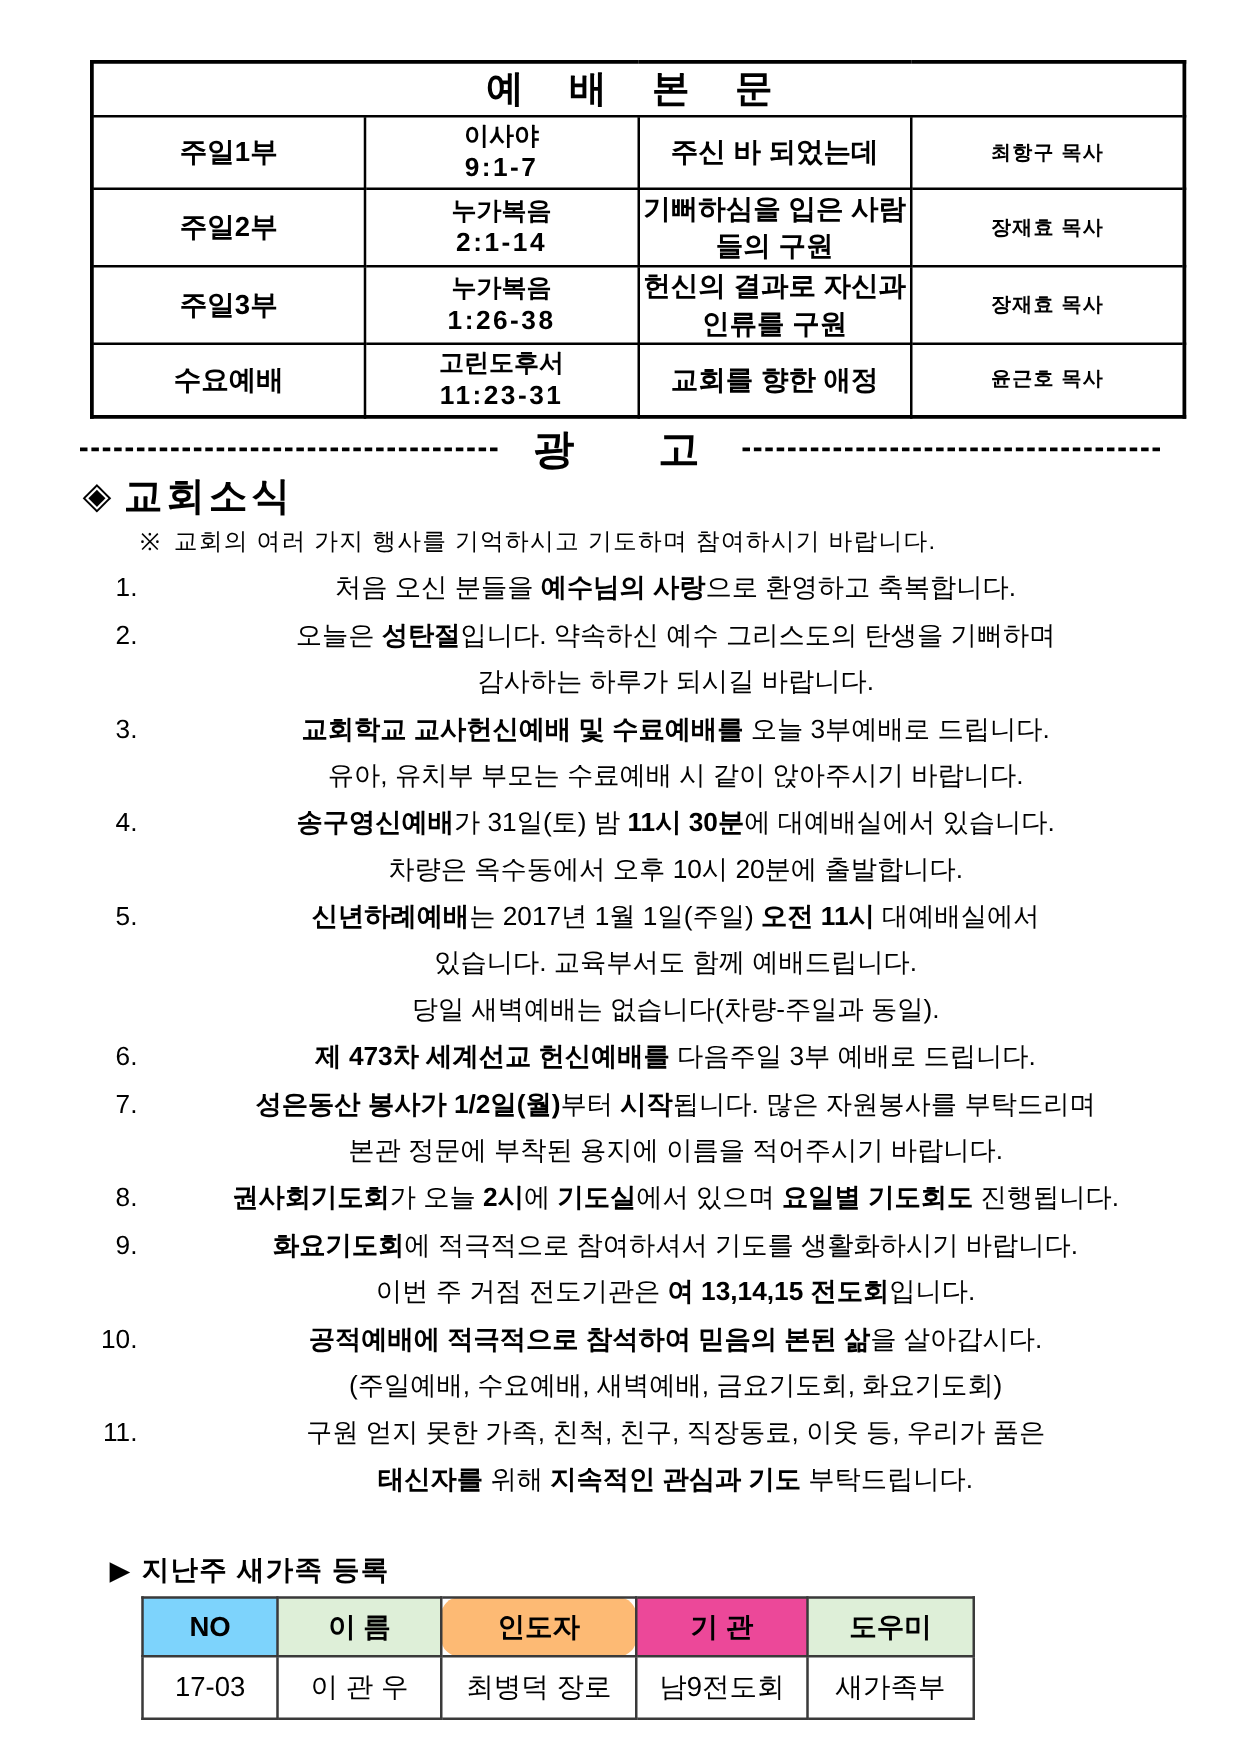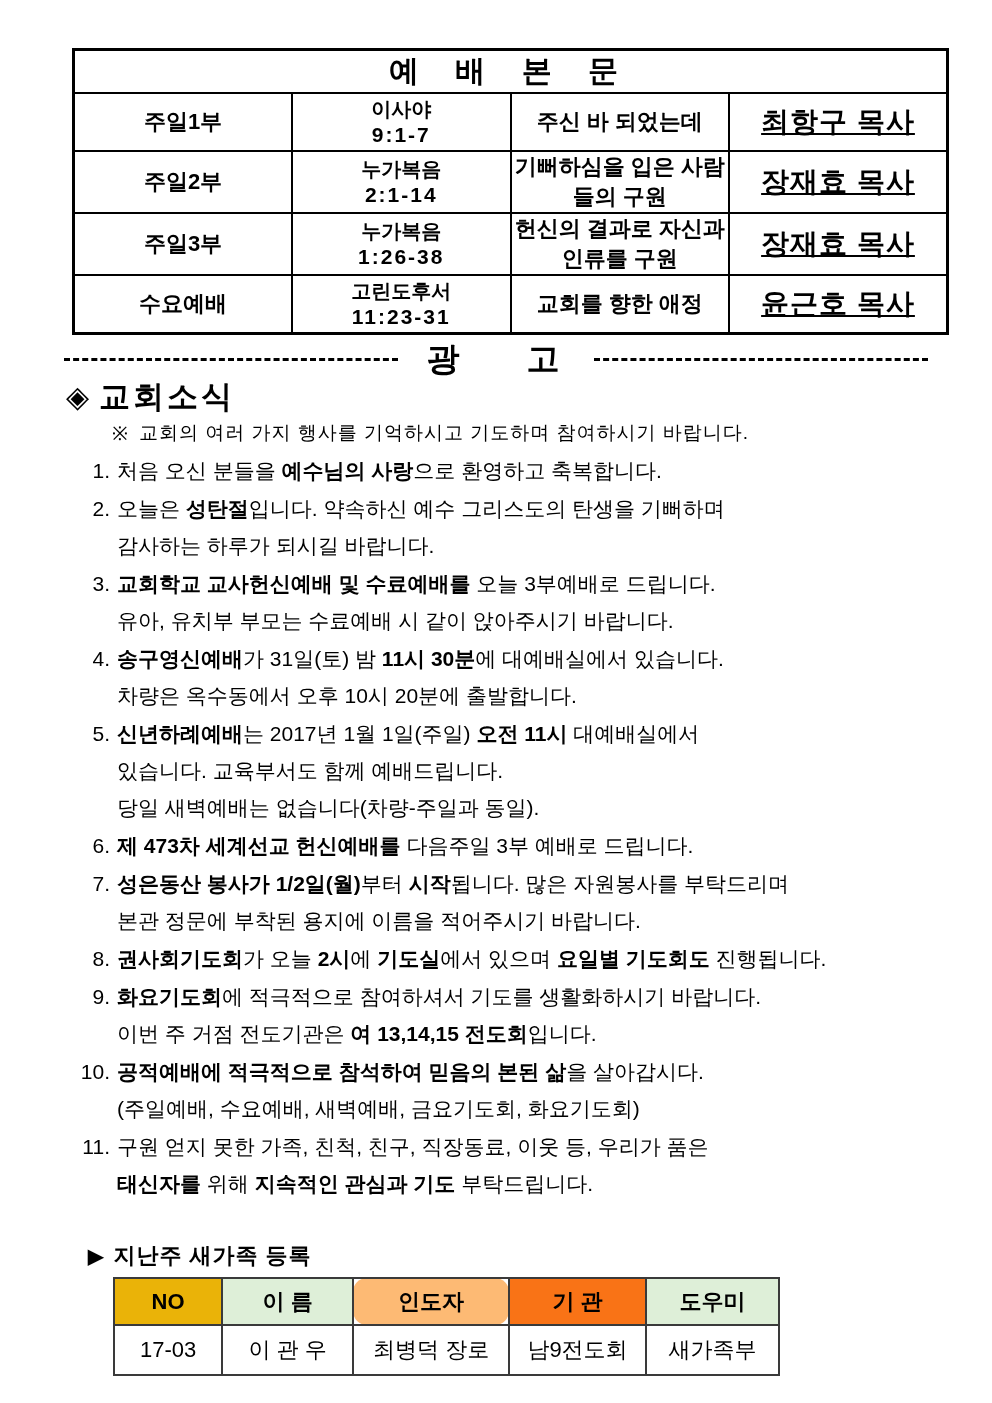--- a/index.html
+++ b/index.html
@@ -18,21 +18,21 @@
   }
   .worship{border:3px solid #000;}
   .worship .title-cell{
     height:40px;font-size:30px;letter-spacing:14px;font-weight:bold;
   }
   .worship .r{height:58px;}
   .worship .c-service{width:14%;font-size:22px;margin-top:28px;}
   .worship .c-scripture{width:21%;font-size:20px;line-height:26px;margin-top:28px;}
   .worship .c-scripture .verse{font-size:21px;letter-spacing:2px;}
   .worship .c-sermon{width:42%;font-size:22px;}
-  .worship .c-preacher{width:23%;font-size:28px;letter-spacing:1px;text-decoration:underline;}
+  .worship .c-preacher{width:23%;font-size:16px;letter-spacing:1px;}
   
   .divider{
     position:absolute;left:64px;right:64px;top:338px;height:42px;
     display:flex;align-items:center;gap:28px;
   }
   .dash-line{flex:1;border-top:3px dashed #000;height:0;}
   .divider-label{
     font-size:33px;font-weight:bold;word-spacing:46px;letter-spacing:6px;
     white-space:nowrap;
   }
@@ -50,21 +50,21 @@
     display:flex;gap:10px;white-space:nowrap;
   }
   
   .news-list{position:absolute;left:76px;top:452px;width:888px;}
   .news-item{display:flex;margin-bottom:1px;}
   .item-no{
     flex:0 0 34px;text-align:right;font-size:21px;line-height:37px;
     padding-right:7px;white-space:nowrap;
   }
   .item-lines{flex:1;}
-  .item-line{font-size:21px;line-height:37px;white-space:nowrap;}
+  .item-line{font-size:21px;line-height:37px;white-space:nowrap;text-align:center;}
   .item-line .b{font-weight:bold;}
   
   .newcomers-heading{
     position:absolute;left:88px;top:1241px;display:flex;align-items:center;gap:9px;
     font-size:22px;font-weight:bold;letter-spacing:1px;
   }
   .newcomers-marker{font-size:20px;}
   .newcomers{
     position:absolute;left:113px;top:1277px;width:667px;
     border-collapse:collapse;table-layout:fixed;border:2px solid #3a3a3a;
@@ -221,24 +221,24 @@
     </div>
 
   <div class="newcomers-heading">
     <span class="newcomers-marker">▶</span>
     <span>지난주 새가족 등록</span>
   </div>
 
   <table class="newcomers">
     <tbody id="newcomers-body">
         <tr class="hdr">
-          <td class="nc-c0" style="background: #eab308;">NO</td>
+          <td class="nc-c0" style="background: #7dd3fc;">NO</td>
           <td class="nc-c1" style="background: rgb(222, 239, 216);">이 름</td>
           <td class="nc-c2" style="background: #fdba74; border-radius: 14px;">인도자</td>
-          <td class="nc-c3" style="background: #f97316;">기 관</td>
+          <td class="nc-c3" style="background: #ec4899;">기 관</td>
           <td class="nc-c4" style="background: rgb(222, 239, 216);">도우미</td>
         </tr>
         <tr class="dat">
           <td class="nc-c0">17-03</td>
           <td class="nc-c1">이 관 우</td>
           <td class="nc-c2">최병덕 장로</td>
           <td class="nc-c3">남9전도회</td>
           <td class="nc-c4">새가족부</td>
         </tr>
       </tbody>

